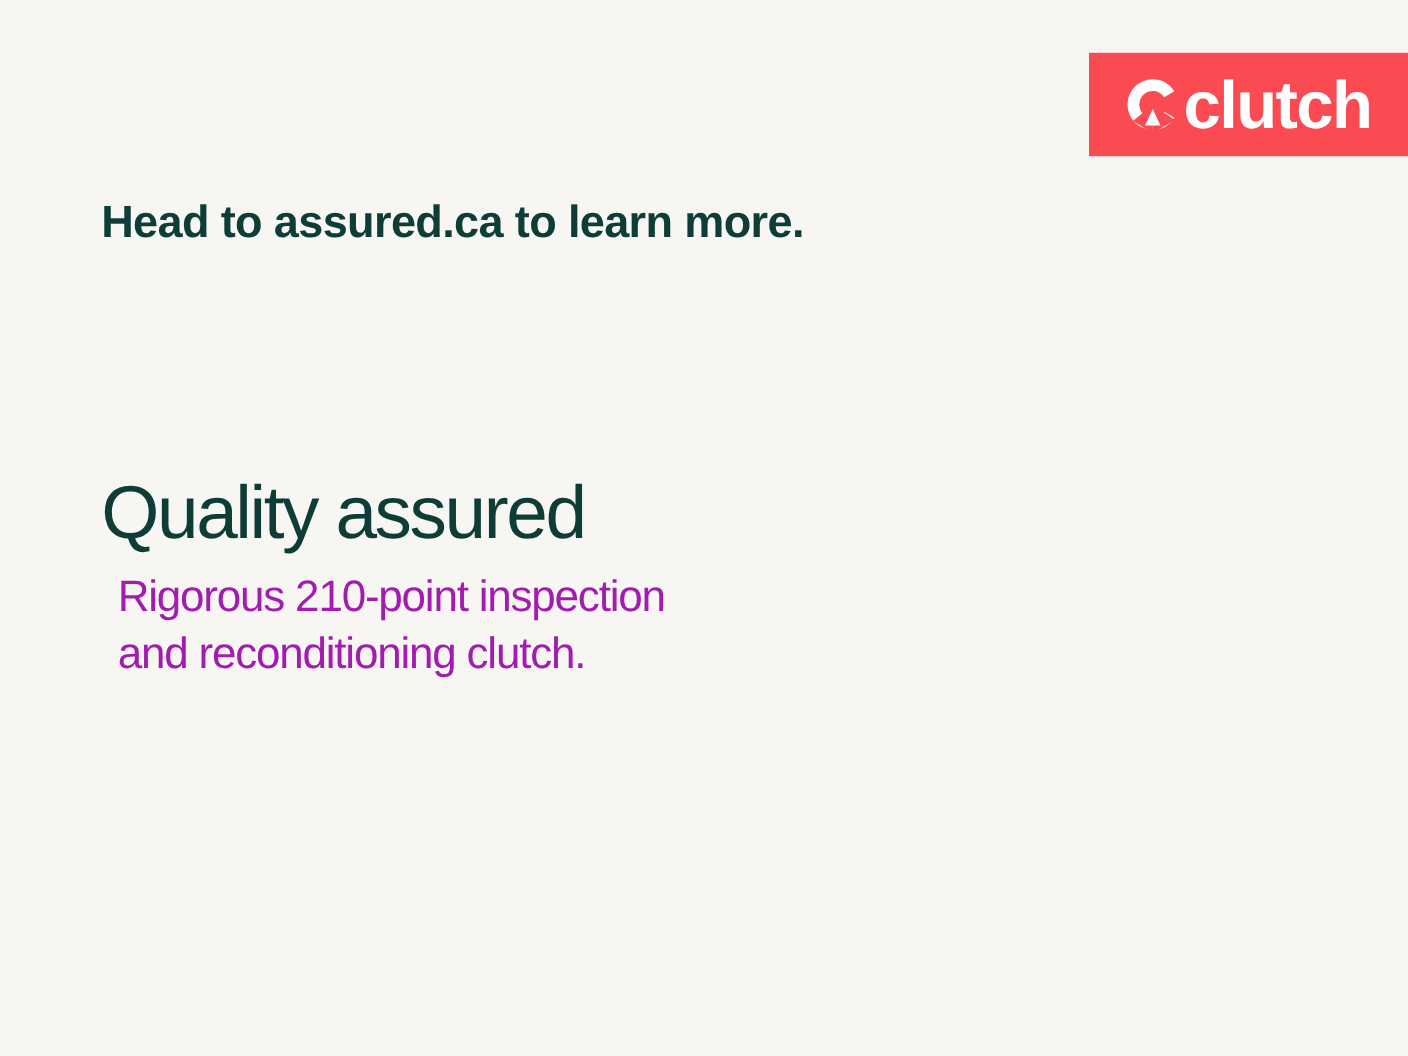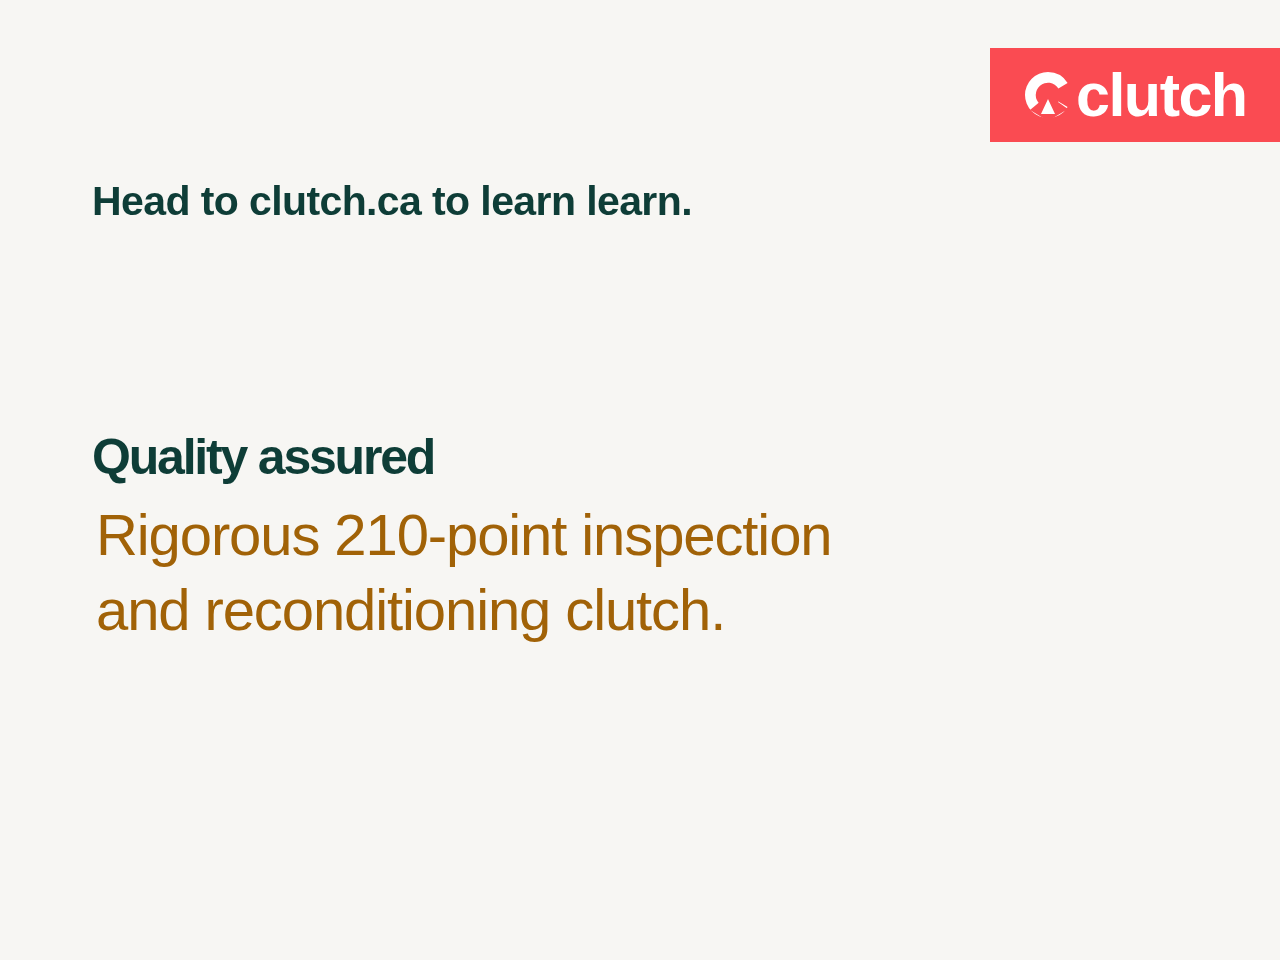--- a/index.html
+++ b/index.html
@@ -73,34 +73,34 @@
 
   
   .message-block {
     position: absolute;
     left: 92px;
     top: 432px;
     width: 900px;
   }
   .headline {
     color: #0E3D37;
-    font-size: 50px;
-    font-weight: 700;
+    font-size: 68px;
+    font-weight: 400;
     letter-spacing: -2.2px;
     line-height: 1.02;
     margin: 0 0 14px 0;
     white-space: nowrap;
   }
   .subline {
-    color: #a16207;
-    font-size: 58px;
+    color: #a21caf;
+    font-size: 40px;
     font-weight: 400;
     letter-spacing: -1.1px;
     line-height: 1.3;
-    margin: 4px;
+    margin: 15px;
   }
   .subline .sub-row {
     display: block;
     white-space: nowrap;
   }
 </style>
 </head>
 <body>
 
 <div class="slide">
@@ -120,21 +120,21 @@
           <g mask="url(#cmask)">
             <path d="M26 3a23 23 0 1 0 0 46 23 23 0 0 0 19.6-11l-9.2-5.4A12.3 12.3 0 1 1 36.4 19.4l9.2-5.4A23 23 0 0 0 26 3z" fill="#FFFFFF"></path>
           </g>
           <polygon points="26,30 33,45 19,45" fill="#FFFFFF"></polygon>
         </svg>
       </span>
       <span class="logo-word">clutch</span>
     </div>
   </div>
 
-  <div class="lead-line">Head to clutch.ca to learn learn.</div>
+  <div class="lead-line">Head to assured.ca to learn more.</div>
 
   <div class="message-block">
     <h1 class="headline">Quality assured</h1>
     <p class="subline">
       <span class="sub-row">Rigorous 210-point inspection</span>
       <span class="sub-row">and reconditioning clutch.</span>
     </p>
   </div>
 
 </div>

